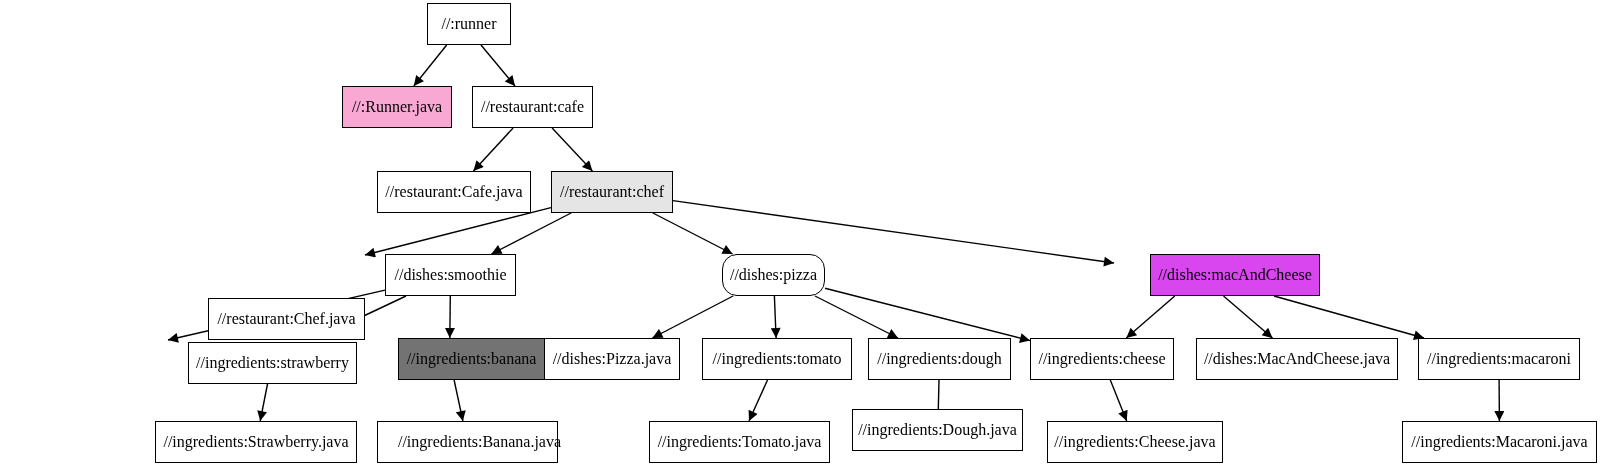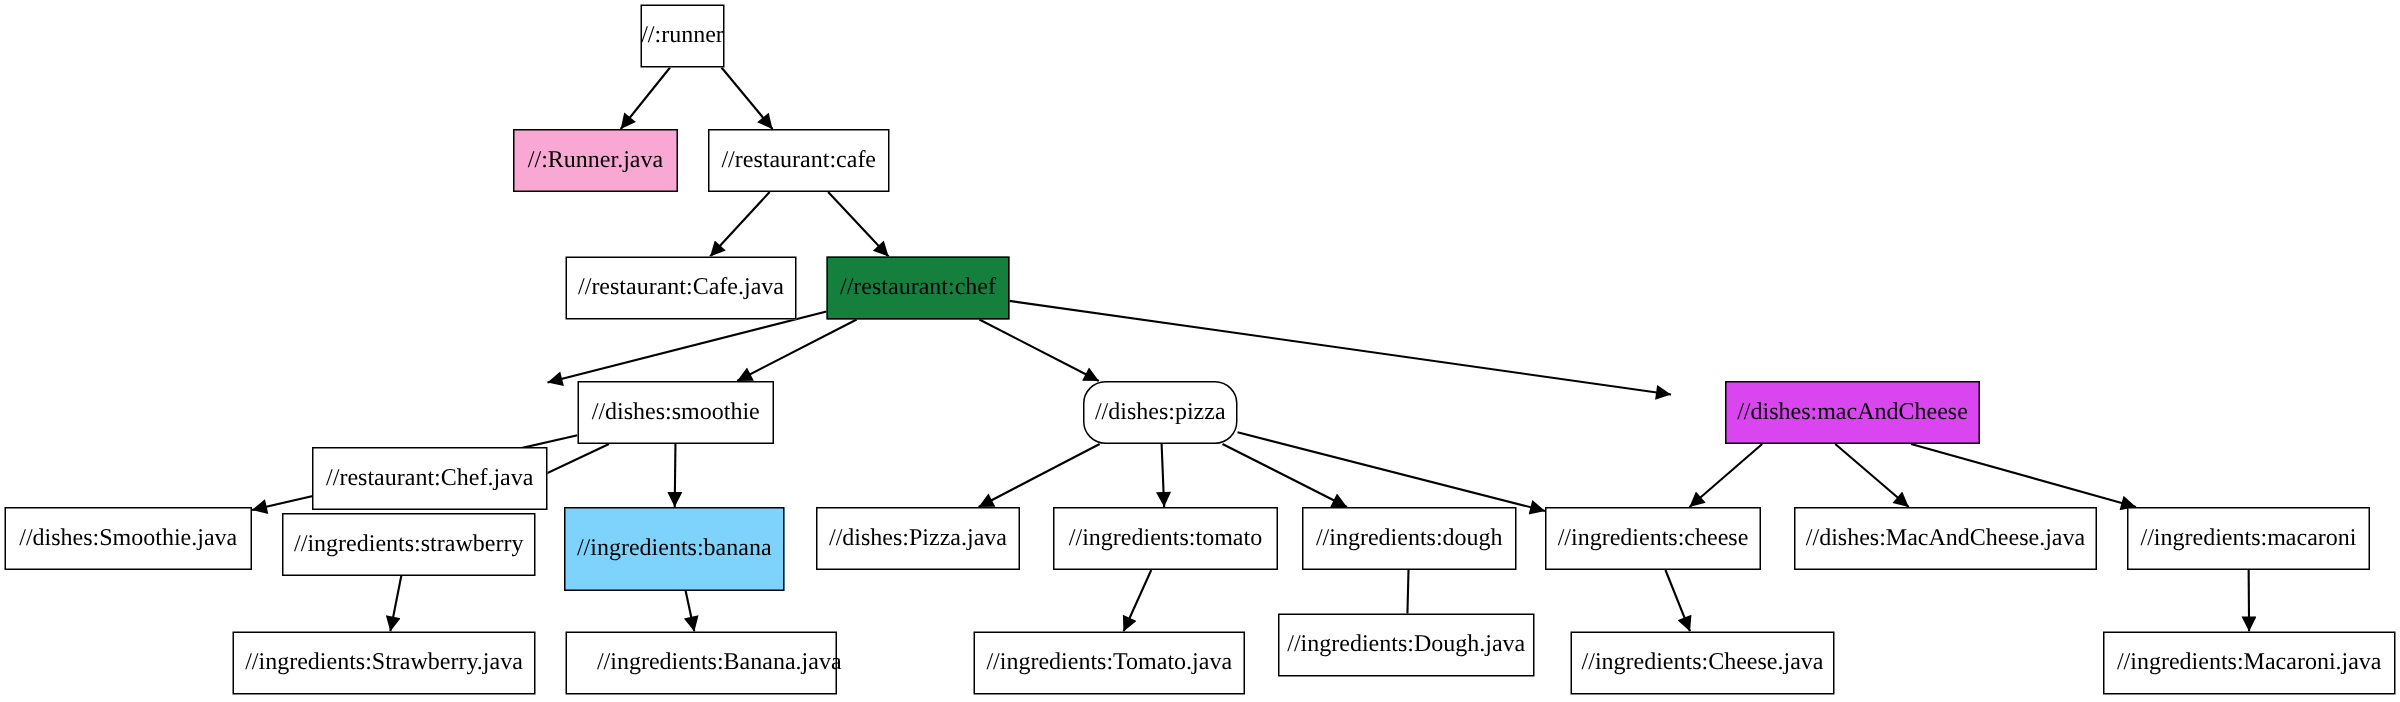--- a/index.html
+++ b/index.html
@@ -64,32 +64,31 @@
       <line x1="815.0" y1="296.0" x2="898.0" y2="338.0" stroke="#000000" stroke-width="1.4" marker-end="url(#arrow)"></line>
       <line x1="825.0" y1="288.2" x2="1030.0" y2="340.6" stroke="#000000" stroke-width="1.4" marker-end="url(#arrow)"></line>
       <line x1="767.5" y1="380.0" x2="749.0" y2="421.0" stroke="#000000" stroke-width="1.4" marker-end="url(#arrow)"></line>
       <line x1="939.0" y1="380.0" x2="938.0" y2="421.0" stroke="#000000" stroke-width="1.4" marker-end="url(#arrow)"></line>
       <line x1="1110.3" y1="380.0" x2="1126.7" y2="421.0" stroke="#000000" stroke-width="1.4" marker-end="url(#arrow)"></line>
       <line x1="1174.8" y1="296.0" x2="1126.3" y2="338.0" stroke="#000000" stroke-width="1.4" marker-end="url(#arrow)"></line>
       <line x1="1223.5" y1="296.0" x2="1272.5" y2="338.0" stroke="#000000" stroke-width="1.4" marker-end="url(#arrow)"></line>
       <line x1="1274.0" y1="296.0" x2="1424.0" y2="338.0" stroke="#000000" stroke-width="1.4" marker-end="url(#arrow)"></line>
       <line x1="1499.1" y1="380.0" x2="1499.4" y2="421.0" stroke="#000000" stroke-width="1.4" marker-end="url(#arrow)"></line>
     </svg>
-<div class="node" style="left: 427px; top: 3px; width: 56px; height: 42px; background: rgb(255, 255, 255); border-color: rgb(0, 0, 0);">//:runner</div>
+<div class="node" style="left: 427px; top: 3px; width: 84px; height: 42px; background: rgb(255, 255, 255); border-color: rgb(0, 0, 0);">//:runner</div>
     <div class="node" style="left: 342px; top: 86px; width: 110px; height: 42px; background: #f9a8d4; border-color: rgb(0, 0, 0);">//:Runner.java</div>
     <div class="node" style="left: 472px; top: 86px; width: 121px; height: 42px; background: rgb(255, 255, 255); border-color: rgb(0, 0, 0);">//restaurant:cafe</div>
     <div class="node" style="left: 377px; top: 171px; width: 154px; height: 42px; background: rgb(255, 255, 255); border-color: rgb(0, 0, 0);">//restaurant:Cafe.java</div>
-    <div class="node" style="left: 551px; top: 171px; width: 122px; height: 42px; background: #15803d; border-color: rgb(0, 0, 0);">//restaurant:chef</div>
+    <div class="node" style="left: 551px; top: 171px; width: 122px; height: 42px; background: #e5e5e5; border-color: rgb(0, 0, 0);">//restaurant:chef</div>
     <div class="node" style="left: 208px; top: 254px; width: 157px; height: 42px; background: rgb(255, 255, 255); border-color: rgb(0, 0, 0); margin-top: 44px;">//restaurant:Chef.java</div>
     <div class="node" style="left: 385px; top: 254px; width: 131px; height: 42px; background: rgb(255, 255, 255); border-color: rgb(0, 0, 0);">//dishes:smoothie</div>
     <div class="node" style="left: 722px; top: 254px; width: 103px; height: 42px; background: rgb(255, 255, 255); border-color: rgb(0, 0, 0); border-radius: 15px;">//dishes:pizza</div>
     <div class="node" style="left: 1150px; top: 254px; width: 170px; height: 42px; background: #d946ef; border-color: rgb(0, 0, 0);">//dishes:macAndCheese</div>
-    <div class="node" style="left: 3px; top: 338px; width: 165px; height: 42px; background: rgb(255, 255, 255); border-color: rgb(0, 0, 0);">//dishes:Smoothie.java</div>
     <div class="node" style="left: 188px; top: 342px; width: 169px; height: 42px; background: rgb(255, 255, 255); border-color: rgb(0, 0, 0);">//ingredients:strawberry</div>
-    <div class="node" style="left: 376px; top: 338px; width: 147px; height: 56px; background: #7dd3fc; border-color: rgb(0, 0, 0);">//ingredients:banana</div>
+    <div class="node" style="left: 398px; top: 338px; width: 147px; height: 42px; background: #737373; border-color: rgb(0, 0, 0);">//ingredients:banana</div>
     <div class="node" style="left: 544px; top: 338px; width: 136px; height: 42px; background: rgb(255, 255, 255); border-color: rgb(0, 0, 0);">//dishes:Pizza.java</div>
     <div class="node" style="left: 702px; top: 338px; width: 150px; height: 42px; background: rgb(255, 255, 255); border-color: rgb(0, 0, 0);">//ingredients:tomato</div>
     <div class="node" style="left: 868px; top: 338px; width: 143px; height: 42px; background: rgb(255, 255, 255); border-color: rgb(0, 0, 0);">//ingredients:dough</div>
     <div class="node" style="left: 1030px; top: 338px; width: 144px; height: 42px; background: rgb(255, 255, 255); border-color: rgb(0, 0, 0);">//ingredients:cheese</div>
     <div class="node" style="left: 1196px; top: 338px; width: 202px; height: 42px; background: rgb(255, 255, 255); border-color: rgb(0, 0, 0);">//dishes:MacAndCheese.java</div>
     <div class="node" style="left: 1418px; top: 338px; width: 162px; height: 42px; background: rgb(255, 255, 255); border-color: rgb(0, 0, 0);">//ingredients:macaroni</div>
     <div class="node" style="left: 155px; top: 421px; width: 202px; height: 42px; background: rgb(255, 255, 255); border-color: rgb(0, 0, 0);">//ingredients:Strawberry.java</div>
     <div class="node" style="left: 377px; top: 421px; width: 181px; height: 42px; background: rgb(255, 255, 255); border-color: rgb(0, 0, 0); padding-left: 24px;">//ingredients:Banana.java</div>
     <div class="node" style="left: 649px; top: 421px; width: 181px; height: 42px; background: rgb(255, 255, 255); border-color: rgb(0, 0, 0);">//ingredients:Tomato.java</div>
     <div class="node" style="left: 852px; top: 409px; width: 171px; height: 42px; background: rgb(255, 255, 255); border-color: rgb(0, 0, 0);">//ingredients:Dough.java</div>

